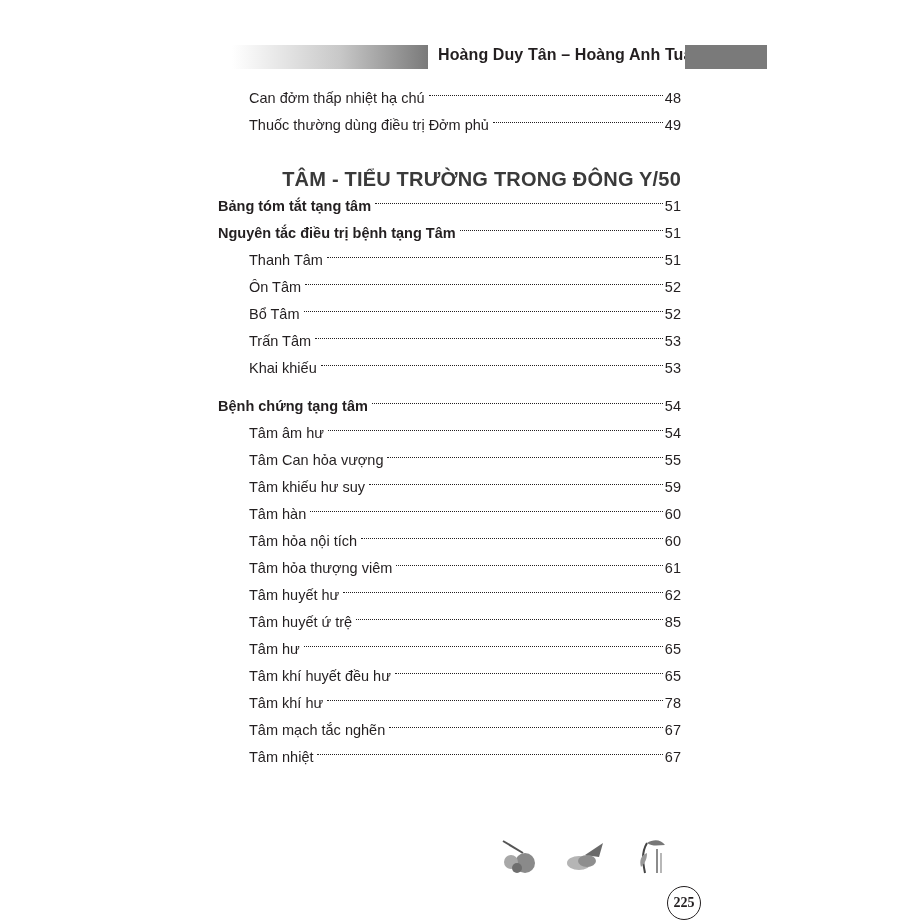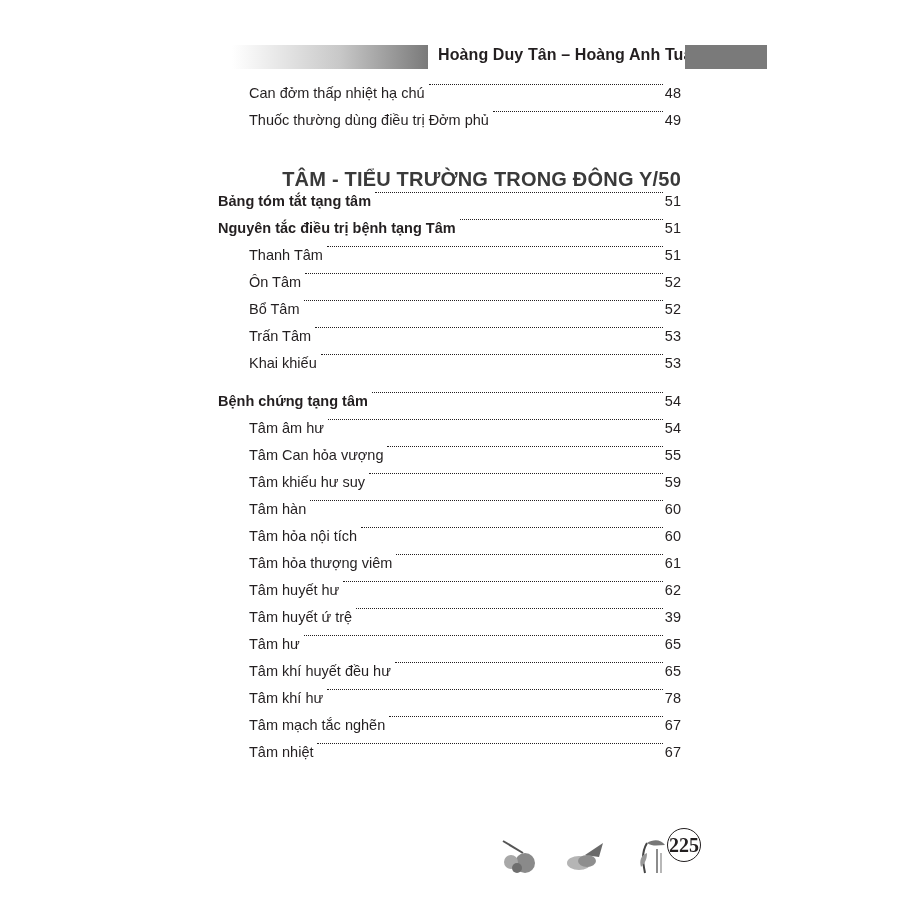--- a/index.html
+++ b/index.html
@@ -2,31 +2,31 @@
 <html><head>
   <meta charset="utf-8">
   <style>
     html, body { margin: 0; padding: 0; background: #ffffff; }
     body { width: 922px; height: 922px; position: relative; overflow: hidden; font-family: "Liberation Sans", sans-serif; color: #231f20; }
     .header-grad { position: absolute; left: 232px; top: 45px; width: 196px; height: 24px;
       background: linear-gradient(to right, #ffffff 0%, #c8c8c8 55%, #7a7a7a 100%); }
     .header-title { position: absolute; left: 438px; top: 46px; font-size: 16px; font-weight: bold; color: #231f20; letter-spacing: 0.1px; }
     .header-block { position: absolute; left: 685px; top: 45px; width: 82px; height: 24px; background: #7a7a7a; }
     .toc { position: absolute; left: 218px; width: 463px; }
-    .row { position: relative; height: 27px; display: flex; align-items: flex-start; font-size: 14.5px; line-height: 18px; }
+    .row { position: relative; height: 27px; display: flex; align-items: center; font-size: 14.5px; line-height: 18px; }
     .row .label { white-space: nowrap; background: #fff; padding-right: 2px; }
     .row .dots { flex: 1; border-bottom: 1.6px dotted #231f20; margin-bottom: 4px; margin-left: 2px; margin-right: 2px; }
     .row .page { white-space: nowrap; }
     .row.bold .label { font-weight: bold; }
     .row.indent { padding-left: 31px; }
     .section-title { position: absolute; left: 218px; width: 463px; top: 168px; text-align: right; font-size: 20px; font-weight: bold; color: #3a3a3a; letter-spacing: 0.2px; }
     .footer-icons { position: absolute; top: 835px; left: 495px; display: flex; gap: 22px; align-items: center; }
     .footer-icon { width: 46px; height: 40px; }
-    .page-num { position: absolute; left: 667px; top: 828px; width: 32px; height: 32px; border: 1.5px solid #231f20; border-radius: 50%;
-      font-family: "Liberation Serif", serif; font-weight: bold; font-size: 20px; display: flex; align-items: center; justify-content: center; }
+    .page-num { position: absolute; left: 667px; top: 886px; width: 32px; height: 32px; border: 1.5px solid #231f20; border-radius: 50%;
+      font-family: "Liberation Serif", serif; font-weight: bold; font-size: 14px; display: flex; align-items: center; justify-content: center; }
   </style>
 </head>
 <body>
 
 <div class="header-grad"></div>
 <div class="header-title">Hoàng Duy Tân – Hoàng Anh Tuấn</div>
 <div class="header-block"></div>
 
 <div class="toc" style="top:84px;">
   <div class="row indent">
@@ -118,21 +118,21 @@
     <span class="page">61</span>
   </div>
   <div class="row indent">
     <span class="label">Tâm huyết hư</span>
     <span class="dots"></span>
     <span class="page">62</span>
   </div>
   <div class="row indent">
     <span class="label">Tâm huyết ứ trệ</span>
     <span class="dots"></span>
-    <span class="page">39</span>
+    <span class="page">85</span>
   </div>
   <div class="row indent">
     <span class="label">Tâm hư</span>
     <span class="dots"></span>
     <span class="page">65</span>
   </div>
   <div class="row indent">
     <span class="label">Tâm khí huyết đều hư</span>
     <span class="dots"></span>
     <span class="page">65</span>

